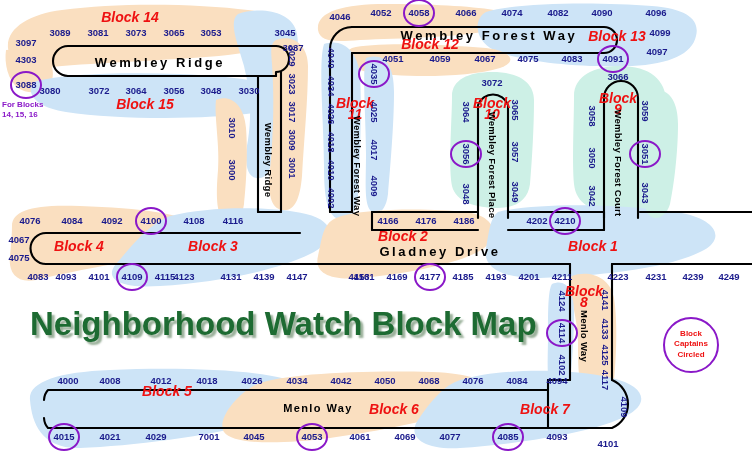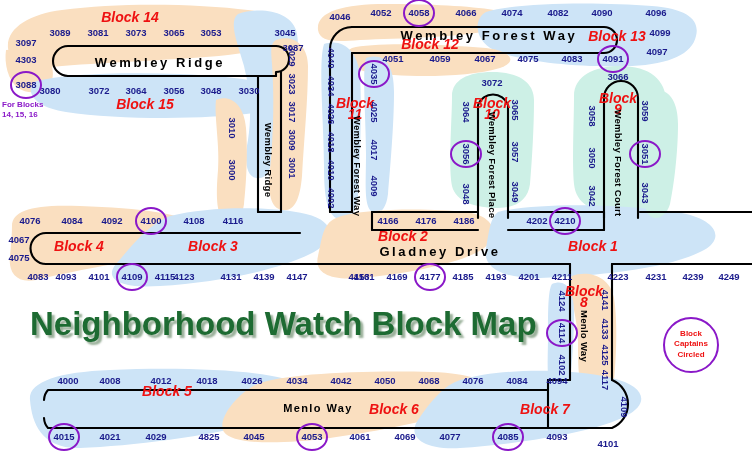--- a/index.html
+++ b/index.html
@@ -384,21 +384,21 @@
       <div class="lbl " style="left: 473px; top: 381px;">4076</div>
       <div class="lbl " style="left: 517px; top: 381px;">4084</div>
       <div class="lbl " style="left: 557px; top: 381px;">4094</div>
       <div class="lbl blk" style="left: 141px; top: 391px; margin-left: 26px;">Block 5</div>
       <div class="lbl street small" style="left: 318px; top: 408px;">Menlo Way</div>
       <div class="lbl blk" style="left: 394px; top: 409px;">Block 6</div>
       <div class="lbl blk" style="left: 545px; top: 409px;">Block 7</div>
       <div class="lbl " style="left: 64px; top: 437px;">4015</div>
       <div class="lbl " style="left: 110px; top: 437px;">4021</div>
       <div class="lbl " style="left: 156px; top: 437px;">4029</div>
-      <div class="lbl " style="left: 209px; top: 437px;">4825</div>
+      <div class="lbl " style="left: 209px; top: 437px;">7001</div>
       <div class="lbl " style="left: 254px; top: 437px;">4045</div>
       <div class="lbl " style="left: 312px; top: 437px;">4053</div>
       <div class="lbl " style="left: 360px; top: 437px;">4061</div>
       <div class="lbl " style="left: 405px; top: 437px;">4069</div>
       <div class="lbl " style="left: 450px; top: 437px;">4077</div>
       <div class="lbl " style="left: 508px; top: 437px;">4085</div>
       <div class="lbl " style="left: 557px; top: 437px;">4093</div>
     </div>
 </div>
 

